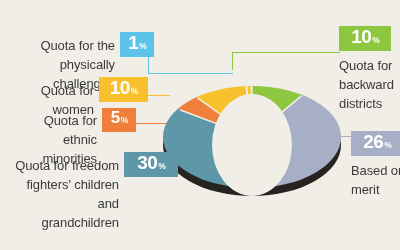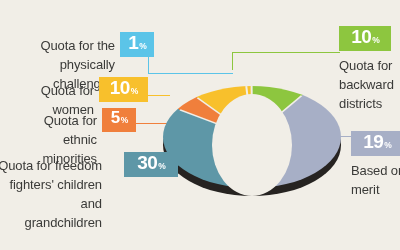--- a/index.html
+++ b/index.html
@@ -133,38 +133,38 @@
     <div class="badge small" style="background:#f07f3c;margin-left:5px;width:34px;height:24px;">
       <span class="num">5</span>
       <span class="pct">%</span>
     </div>
   </div>
 
   <div class="callout" style="left:-10px;top:152px;width:188px;justify-content:flex-end;align-items:flex-start;">
     <div class="lbl r" style="width:112px;padding-top:4px;text-align:right;">Quota for freedom
 fighters' children and
 grandchildren</div>
-    <div class="badge" style="background:#5e97a7;margin-left:22px;width:54px;height:25px;">
+    <div class="badge" style="background:#5e97a7;margin-left:5px;width:54px;height:25px;">
       <span class="num">30</span>
       <span class="pct">%</span>
     </div>
   </div>
 
   <div class="callout right" style="left:339px;top:26px;width:80px;">
     <div class="badge" style="background:#8dc63f;width:52px;height:25px;">
       <span class="num">10</span>
       <span class="pct">%</span>
     </div>
     <div class="lbl l" style="width:75px;padding-top:5px;">Quota for
 backward
 districts</div>
   </div>
 
   <div class="callout right" style="left:351px;top:131px;width:80px;">
     <div class="badge" style="background:#a7afc6;width:52px;height:25px;">
-      <span class="num">19</span>
+      <span class="num">26</span>
       <span class="pct">%</span>
     </div>
     <div class="lbl l" style="width:75px;padding-top:5px;">Based on
 merit</div>
   </div>
 
 </div>
 
 </body></html>

